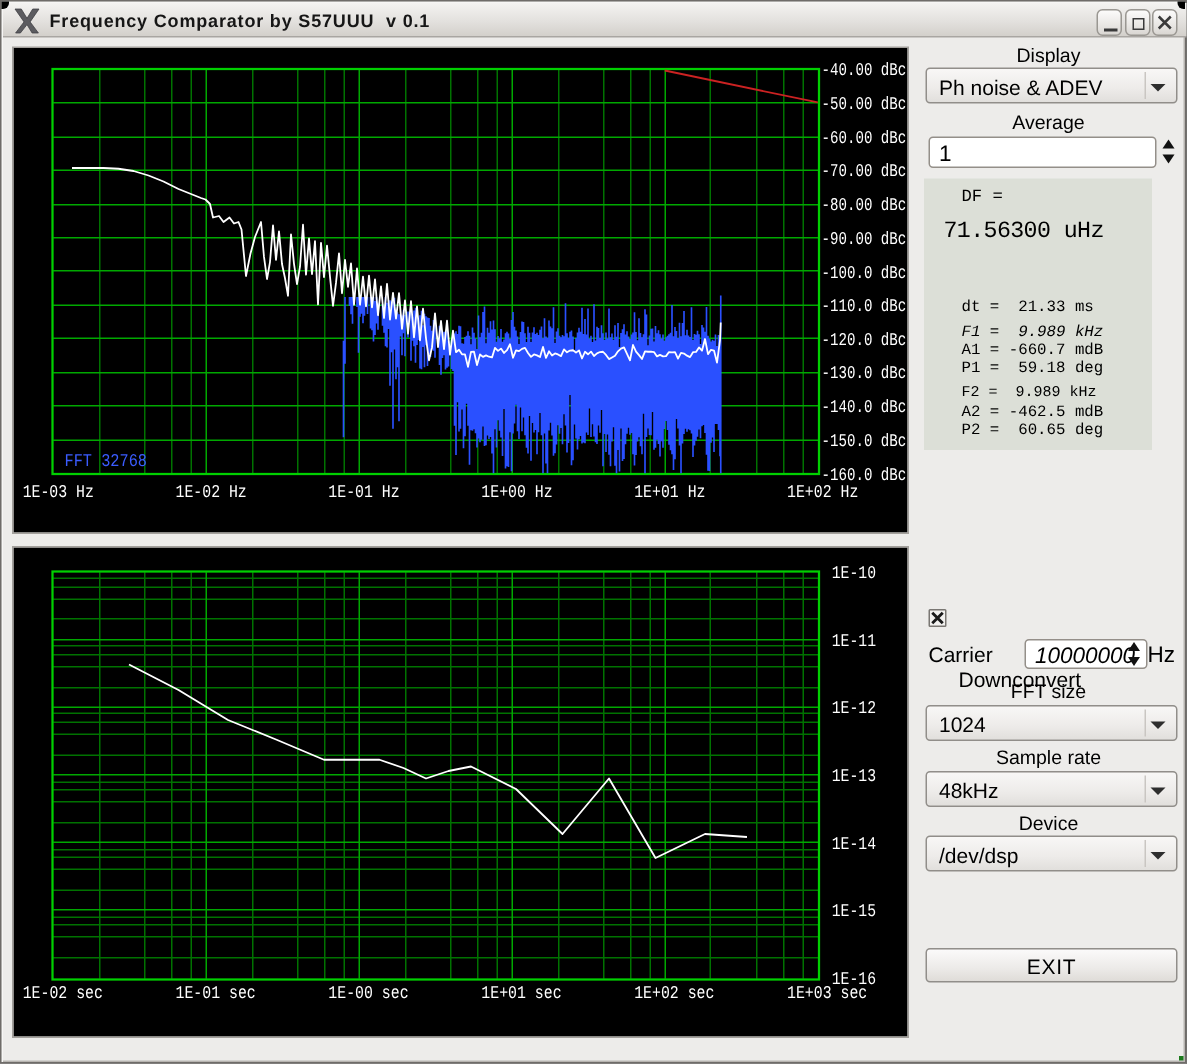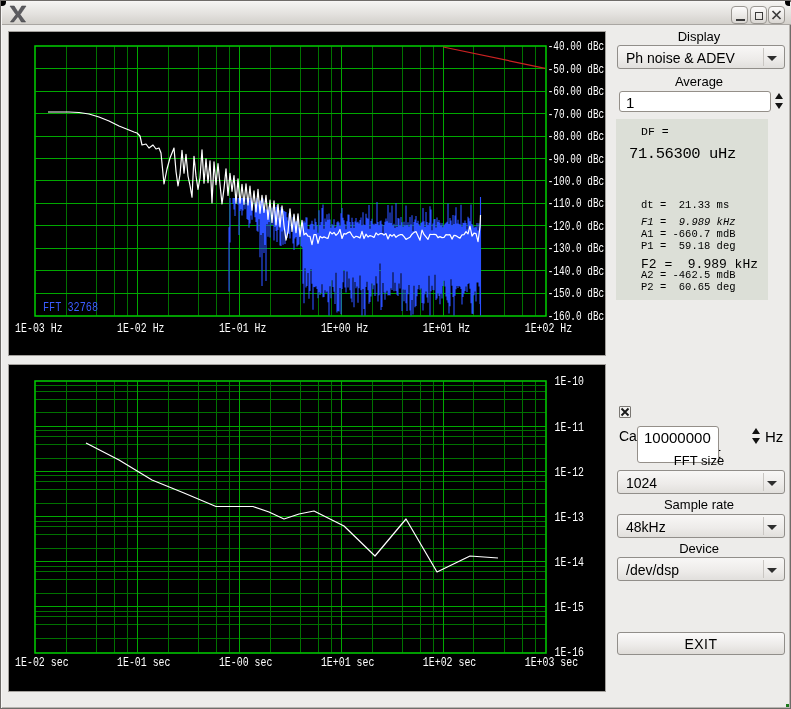--- a/index.html
+++ b/index.html
@@ -29,20 +29,21 @@
  background:linear-gradient(#fbfafa,#eceae8 60%,#dfdcd8);text-align:center;font-size:14px;color:#000;padding-top:3px;letter-spacing:0.5px;}
 #cbx{position:absolute;left:618px;top:405px;width:12px;height:12px;border:1px solid #7a7773;background:#f2f1ef;border-radius:1px;}
 </style></head><body>
 <div id="win">
 <div class="corner" style="left:0;top:0;border-radius:0 0 4px 0"></div>
 <div class="corner" style="right:0;top:0;border-radius:0 0 0 4px"></div>
 <div id="title">
  <svg style="position:absolute;left:7px;top:3px" width="18" height="18" viewBox="0 0 18 18">
   <path d="M1 1 L5.2 1 L9 7.2 L12.8 1 L17 1 L11.1 9.6 L16.6 17 L12.4 17 L9 11.4 L4.6 17 L1.4 17 L7 9.6 Z" fill="#5c5c60" stroke="#3c3c40" stroke-width="0.5"></path>
  </svg>
+ <div class="txt">Frequency Comparator by S57UUU&nbsp; v 0.1</div>
  <div class="wbtn" style="left:729px">
         <div style="position:absolute;left:3.5px;top:12px;width:9px;height:2px;background:#3a3a3a"></div>
       </div>
  <div class="wbtn" style="left:747.5px">
         <div style="position:absolute;left:4px;top:5px;width:8px;height:8px;border:1.5px solid #3a3a3a"></div>
       </div>
  <div class="wbtn" style="left:766px">
    <svg width="15" height="16" style="position:absolute;left:0;top:0">
           <path d="M3.5 4 L11.5 12 M11.5 4 L3.5 12" stroke="#3a3a3a" stroke-width="1.7"></path>
         </svg>
@@ -107,32 +108,32 @@
     </div>
 <div class="spin up" style="left:774px;top:91.5px;"></div>
 <div class="spin dn" style="left:774px;top:101.5px;"></div>
 <div id="readout">
  <div style="left:25px;top:6px;font-size:11.5px;">DF =</div>
  <div style="left:13px;top:26px;font-size:15.5px;letter-spacing:-0.4px;">71.56300 uHz</div>
  <div style="left:25px;top:80px;font-size:10.5px;">dt =  21.33 ms</div>
  <div style="left:25px;top:97px;font-size:10.5px;font-style:italic;">F1 =  9.989 kHz</div>
  <div style="left:25px;top:109px;font-size:10.5px;">A1 = -660.7 mdB</div>
  <div style="left:25px;top:121px;font-size:10.5px;">P1 =  59.18 deg</div>
- <div style="left:25px;top:138px;font-size:13px;">F2 =  9.989 kHz</div>
+ <div style="left:25px;top:138px;font-size:10px;">F2 =  9.989 kHz</div>
  <div style="left:25px;top:150px;font-size:10.5px;">A2 = -462.5 mdB</div>
  <div style="left:25px;top:162px;font-size:10.5px;">P2 =  60.65 deg</div>
 </div>
 <div id="cbx">
       <svg width="12" height="12" style="position:absolute;left:-1px;top:-1px">
         <path d="M2.5 2.5 L9.5 9.5 M9.5 2.5 L2.5 9.5" stroke="#1a1a1a" stroke-width="1.9"></path>
       </svg>
     </div>
 <div style="position:absolute;left:638px;top:403px;font-size:14px;color:#000;margin-top:41px;">Downconvert</div>
 <div style="position:absolute;left:618px;top:427px;font-size:14px;color:#000;">Carrier</div>
-<div class="tin" style="left:636px;top:425px;width:82px;height:37px;">
+<div class="tin" style="left:682px;top:425px;width:82px;height:20px;font-style:italic;">
       <span class="tv">10000000</span>
     </div>
 <div class="spin up" style="left:751px;top:427px;"></div>
 <div class="spin dn" style="left:751px;top:437px;"></div>
 <div style="position:absolute;left:764px;top:427px;font-size:15px;color:#000;">Hz</div>
 <div class="lab" style="left:605px;top:452px;">FFT size</div>
 <div class="combo" style="top:469px;padding-left:12px;">
       <span class="ct">1024</span>
       <span class="sep"></span>
       <span class="arr"></span>

